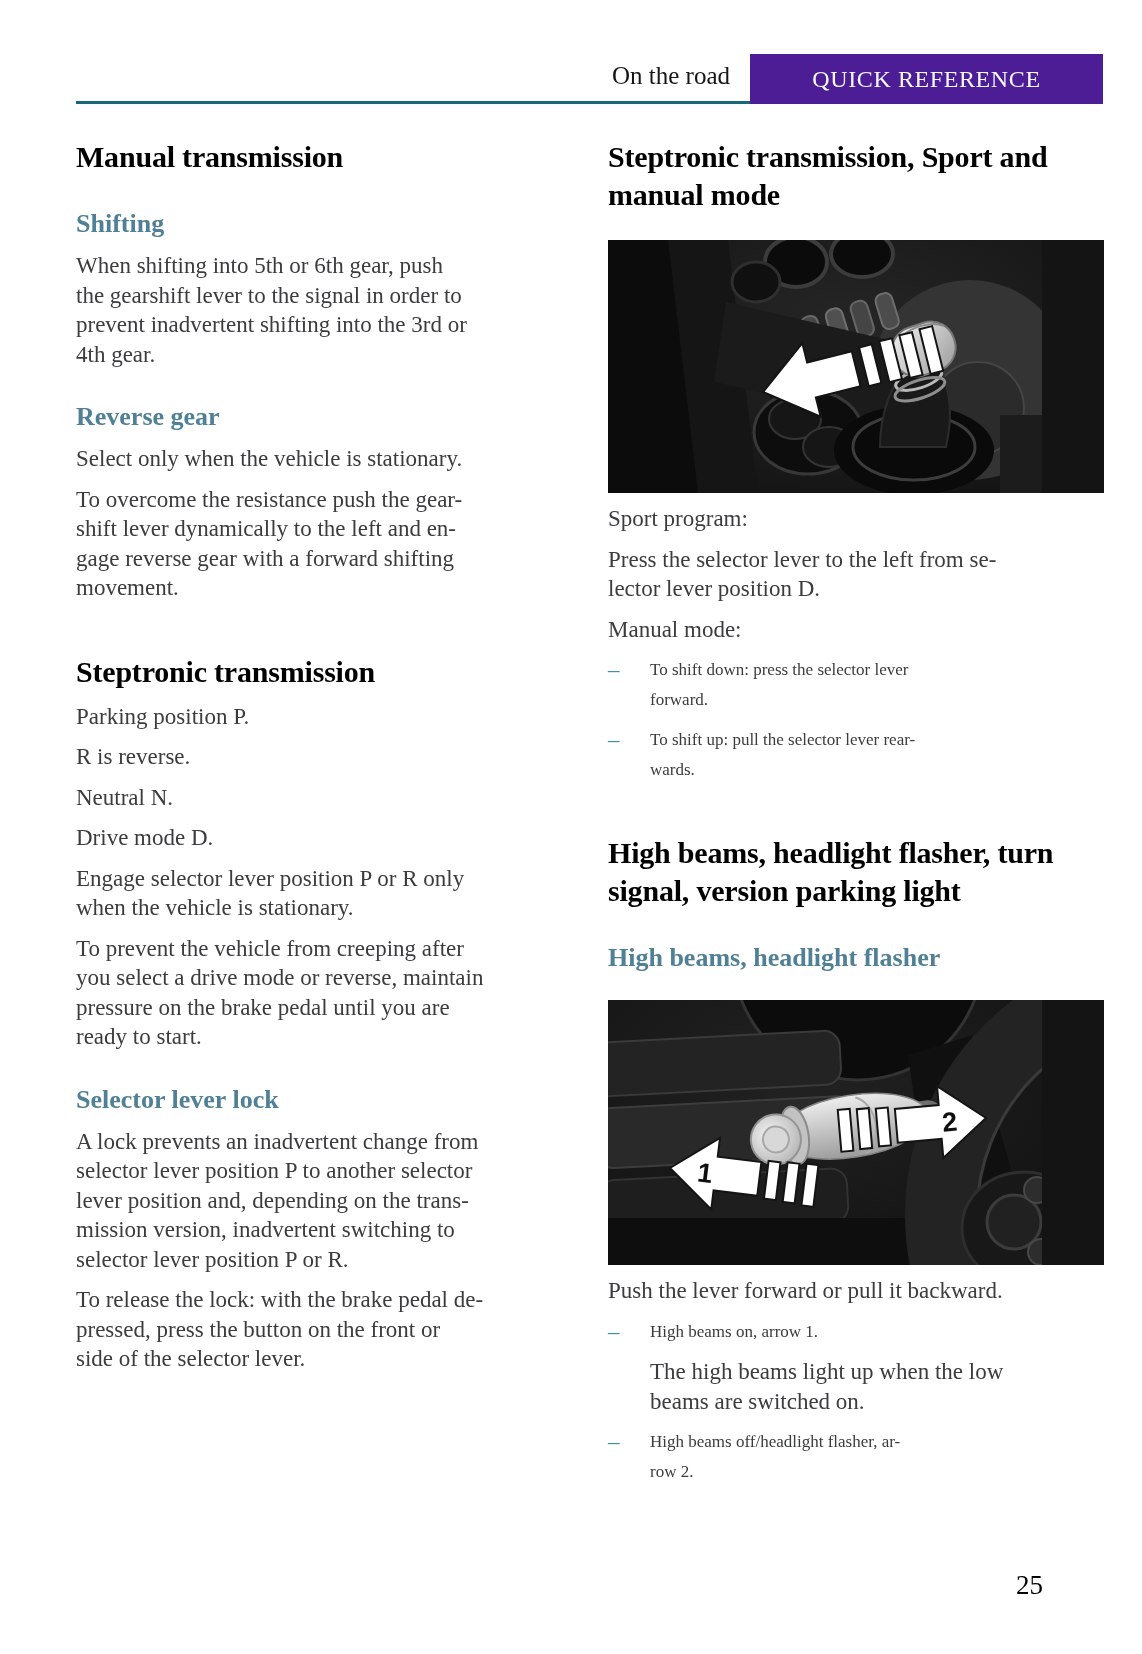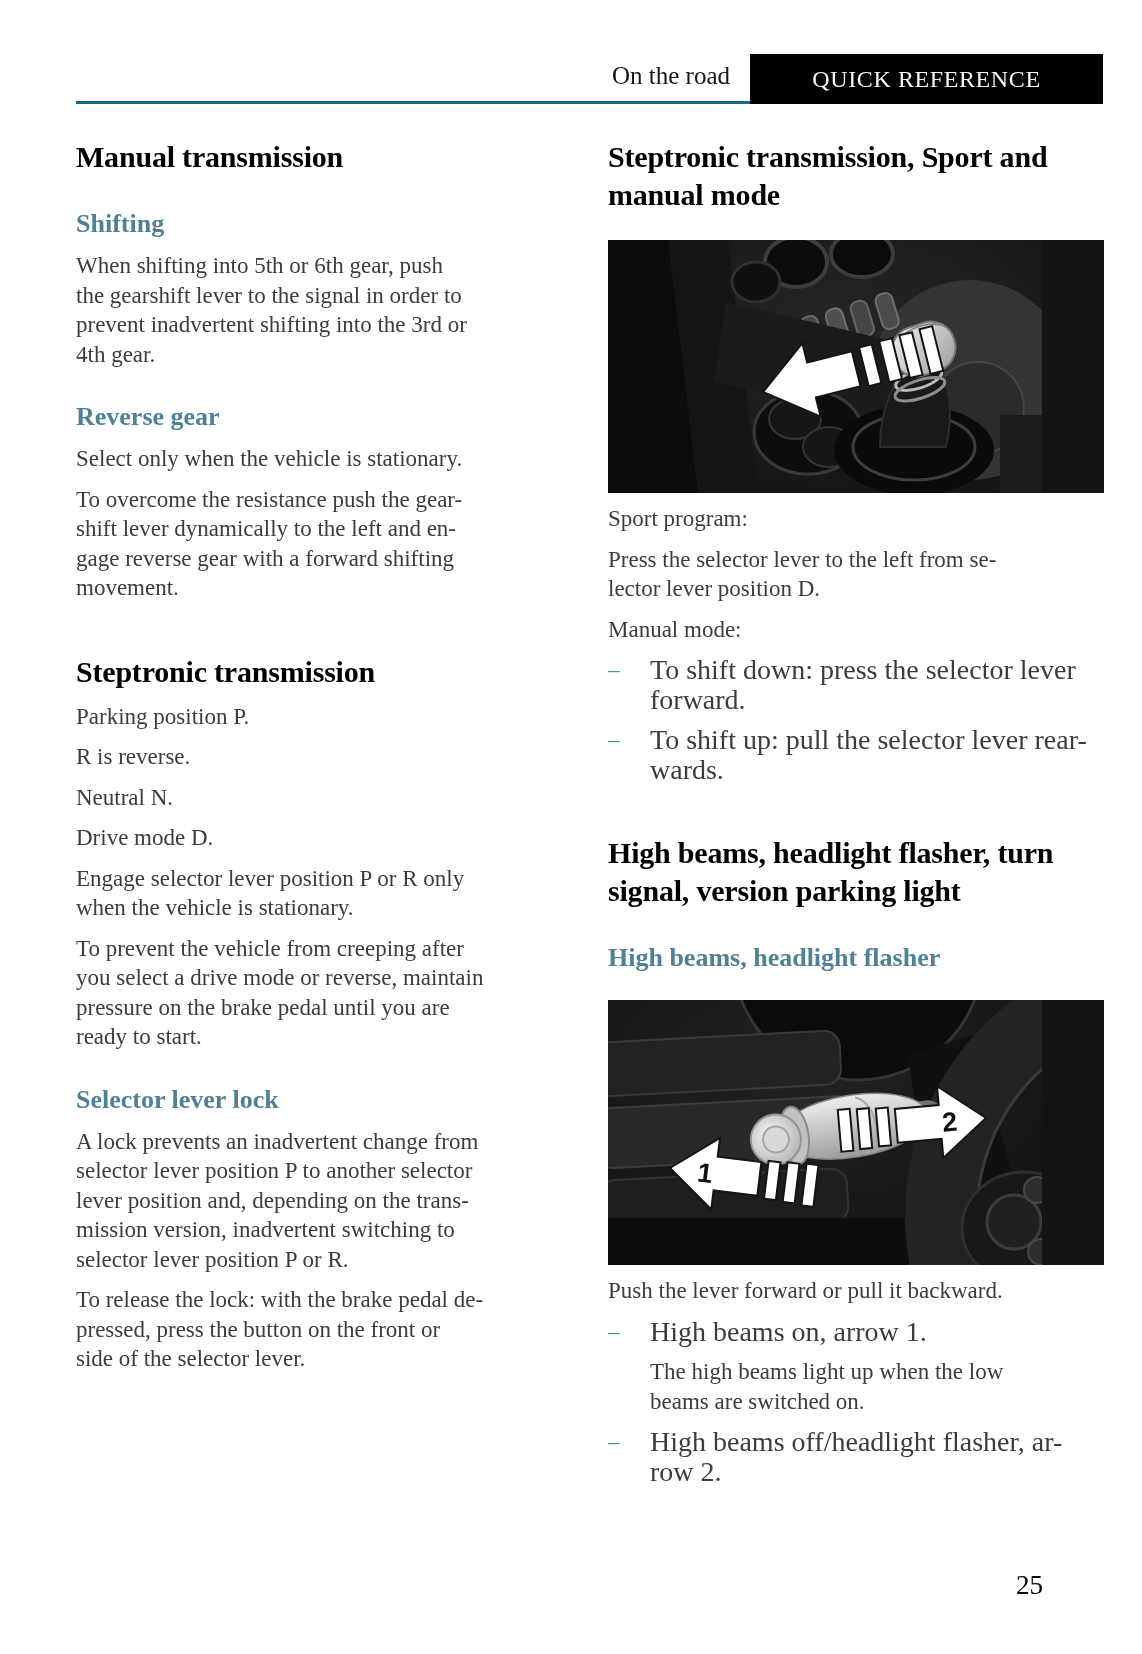--- a/index.html
+++ b/index.html
@@ -5,21 +5,21 @@
   html,body{margin:0;padding:0;background:#ffffff;}
   .page{
     position:relative;width:1142px;height:1654px;background:#ffffff;
     font-family:"Liberation Serif","DejaVu Serif",serif;color:#3a3c3d;overflow:hidden;
   }
   
   .hdr-section{
     position:absolute;top:62px;right:412px;font-size:25px;font-weight:400;color:#161616;
   }
   .hdr-banner{
-    position:absolute;left:750px;top:54px;width:353px;height:50px;background:#000000;
+    position:absolute;left:750px;top:54px;width:353px;height:50px;background:#4c1d95;
     color:#f4f8f9;font-size:24px;letter-spacing:0.6px;display:flex;align-items:center;justify-content:center;
   }
   .hdr-rule{
     position:absolute;left:76px;top:101px;width:674px;height:3px;background:#16697d;
   }
   
   .col{position:absolute;top:138px;}
   .col-left{left:76px;width:468px;}
   .col-right{left:608px;width:496px;}
   .h1{
@@ -28,21 +28,21 @@
   }
   .h1.first{margin-top:0;}
   .h2{
     font-size:26px;line-height:32px;font-weight:700;color:#4f8095;margin:32px 0 0;
   }
   .bodytext{
     font-size:23px;line-height:29.5px;margin:11px 0 0;white-space:pre-line;color:#3a3c3d;
   }
   .bullet{display:flex;margin:11px 0 0;}
   .bullet .dash{flex:0 0 42px;color:#3e93a8;font-size:23px;line-height:29.5px;}
-  .bullet .btext{flex:1;font-size:28px;line-height:29.5px;white-space:pre-line;color:#3a3c3d;}
+  .bullet .btext{flex:1;font-size:17px;line-height:29.5px;white-space:pre-line;color:#3a3c3d;}
   .note{margin-left:42px;}
   .photo{display:block;margin:26px 0 10px;background:#141414;}
   .photo svg{display:block;}
   .page-number{
     position:absolute;top:1570px;left:1016px;font-size:27px;color:#000000;
   }
   .arrow-num{font-family:"Liberation Sans","DejaVu Sans",sans-serif;font-weight:700;font-size:27px;fill:#101010;}
 </style>
 </head>
 <body>

